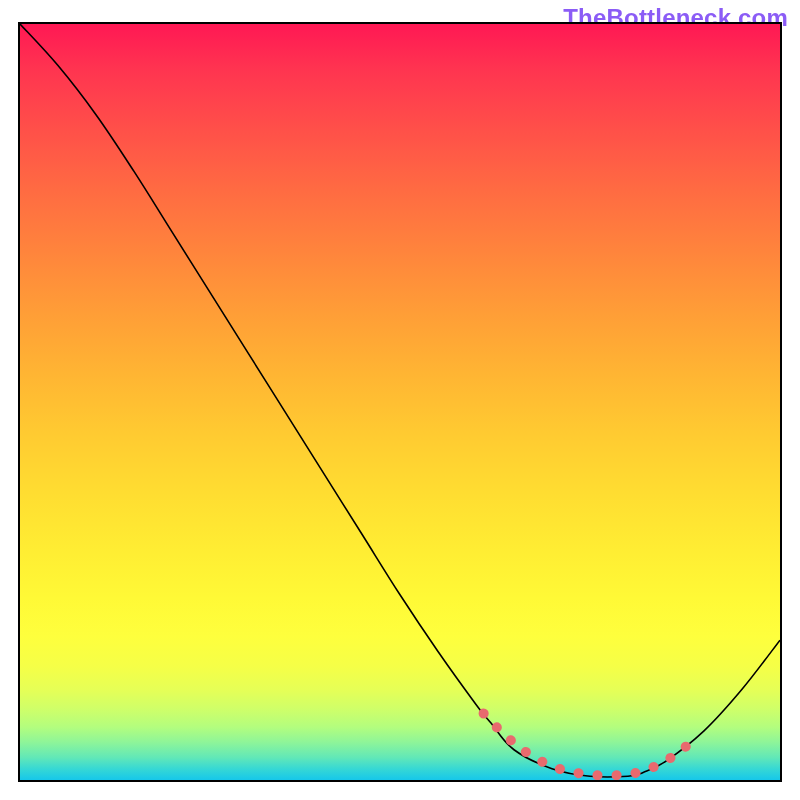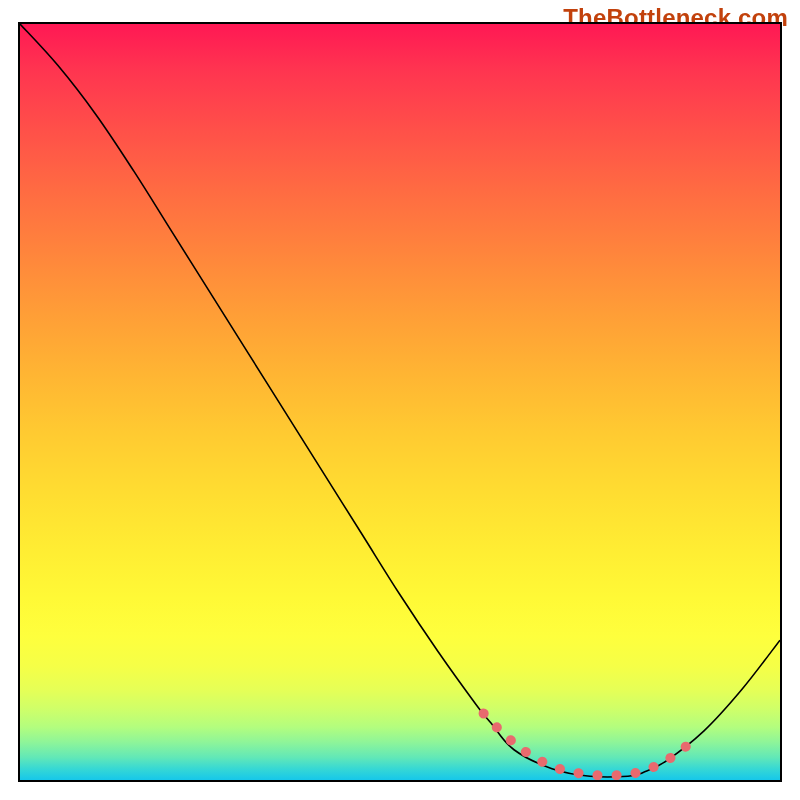--- a/index.html
+++ b/index.html
@@ -9,21 +9,21 @@
     width: 800px;
     height: 800px;
   }
   .watermark {
     position: absolute;
     top: 4px;
     right: 12px;
     font-family: Arial, Helvetica, sans-serif;
     font-size: 24px;
     font-weight: 600;
-    color: #c2410c;
+    color: #8b5cf6;
     letter-spacing: 0.2px;
     text-align: right;
   }
   .plot-area {
     position: absolute;
     left: 18px;
     top: 22px;
     width: 764px;
     height: 760px;
     border: 2px solid #000;

